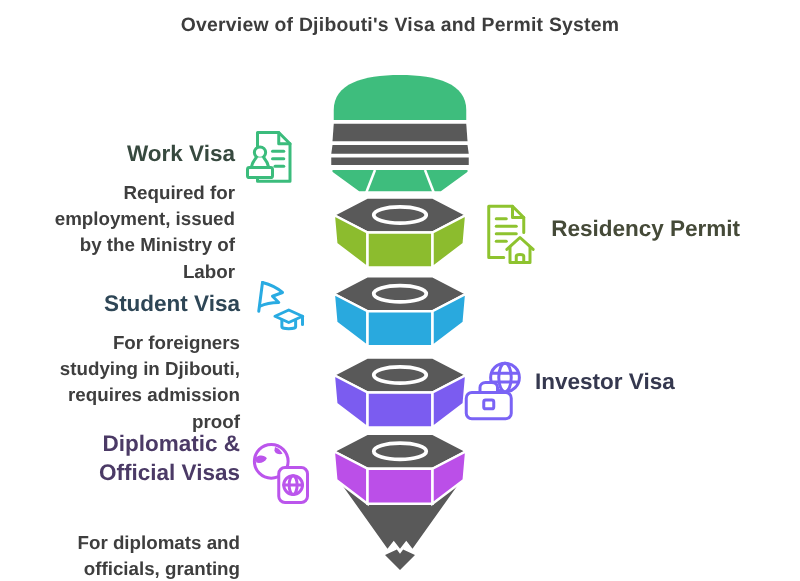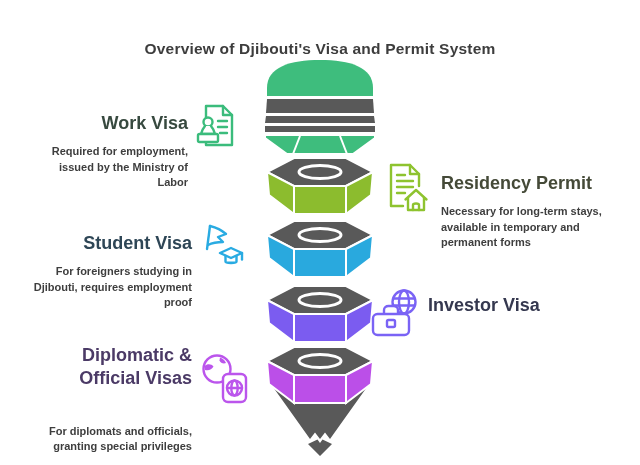--- a/index.html
+++ b/index.html
@@ -1,25 +1,25 @@
 <!DOCTYPE html>
 <html><head>
 <meta charset="utf-8">
 <style>
   html,body{margin:0;padding:0;background:#fff;}
   .canvas{position:relative;width:640px;height:465px;background:#ffffff;overflow:hidden;
           font-family:"Liberation Sans",sans-serif;}
   .title{position:absolute;top:12px;left:0;width:640px;text-align:center;
-         font-size:15.5px;font-weight:bold;letter-spacing:.2px;margin-top:28px;}
+         font-size:15.5px;font-weight:bold;letter-spacing:.2px;}
   .item{position:absolute;display:flex;gap:6px;}
   .item .txt{flex:1;}
   .item.left .txt{text-align:right;}
   .item.right .txt{text-align:left;}
   .heading{font-size:18px;font-weight:bold;line-height:1.3;}
-  .desc{font-size:11px;font-weight:bold;line-height:1.4;margin-top:9px;}
+  .desc{font-size:15px;font-weight:bold;line-height:1.4;margin-top:9px;}
   .icon-box{flex:0 0 52px;width:52px;}
   svg{display:block;}
   .funnel{position:absolute;left:260px;top:58px;}
 </style>
 </head>
 <body>
 
 <div class="canvas">
 
   <div class="title" style="color: rgb(61, 61, 61);">Overview of Djibouti's Visa and Permit System</div>
@@ -73,21 +73,21 @@
           <path d="M11 23 C8.5 26 7.5 28.5 7 31 H21 C20.5 28.5 19.5 26 17 23" fill="#fff"></path>
           <rect x="4" y="31" width="20" height="8" rx="1.5" fill="#fff"></rect>
         </g>
       </svg>
     </div>
   </div>
 
   <div class="item left" style="left:28px;top:222px;width:222px;">
     <div class="txt">
       <div class="heading" style="margin-top: 10px; color: rgb(46, 70, 86);">Student Visa</div>
-      <div class="desc" style="color: rgb(62, 62, 62);">For foreigners studying in Djibouti, requires employment proof</div>
+      <div class="desc" style="color: rgb(62, 62, 62);">For foreigners studying in Djibouti, requires admission proof</div>
     </div>
     <div class="icon-box">
       <svg width="46" height="48" viewBox="0 0 46 48" style="color: rgb(41, 171, 226);">
         <g fill="none" stroke="currentColor" stroke-width="2.4" stroke-linejoin="round" stroke-linecap="round">
           <line x1="9" y1="27" x2="12" y2="4"></line>
           <path d="M12 4 C18 5.5 24 8.5 28 12 L20 15 L25 20 C19 20 14 21 10 23"></path>
           <polygon points="22,31 33,26 44,31 33,36"></polygon>
           <path d="M27.5 34 V39.5 C27.5 41.4 38.5 41.4 38.5 39.5 V34"></path>
           <line x1="44" y1="31" x2="44" y2="37.5"></line>
         </g>
@@ -126,21 +126,20 @@
           <line x1="14" y1="25" x2="30" y2="25"></line>
           <line x1="14" y1="31" x2="22" y2="31"></line>
           <path d="M25 36 V48 H41 V36" fill="#fff"></path>
           <path d="M22.5 37.5 L33 28 L43.5 37.5"></path>
           <path d="M30 48 V43 C30 41 36 41 36 43 V48"></path>
         </g>
       </svg>
     </div>
     <div class="txt">
       <div class="heading" style="margin-top: 12px; color: rgb(69, 74, 56);">Residency Permit</div>
-      <div class="desc" style="color: rgb(62, 62, 62);">Necessary for long-term stays, available in temporary and permanent forms</div>
     </div>
   </div>
 
   <div class="item right" style="left:370px;top:285px;width:230px;">
     <div class="icon-box">
       <svg width="48" height="50" viewBox="0 0 48 50" style="margin-top: 2px; color: rgb(122, 99, 245);">
         <g fill="none" stroke="currentColor" stroke-width="2.4" stroke-linejoin="round" stroke-linecap="round">
           <circle cx="34" cy="15" r="11.5"></circle>
           <ellipse cx="34" cy="15" rx="5" ry="11.5"></ellipse>
           <line x1="24" y1="11.5" x2="44" y2="11.5"></line>

